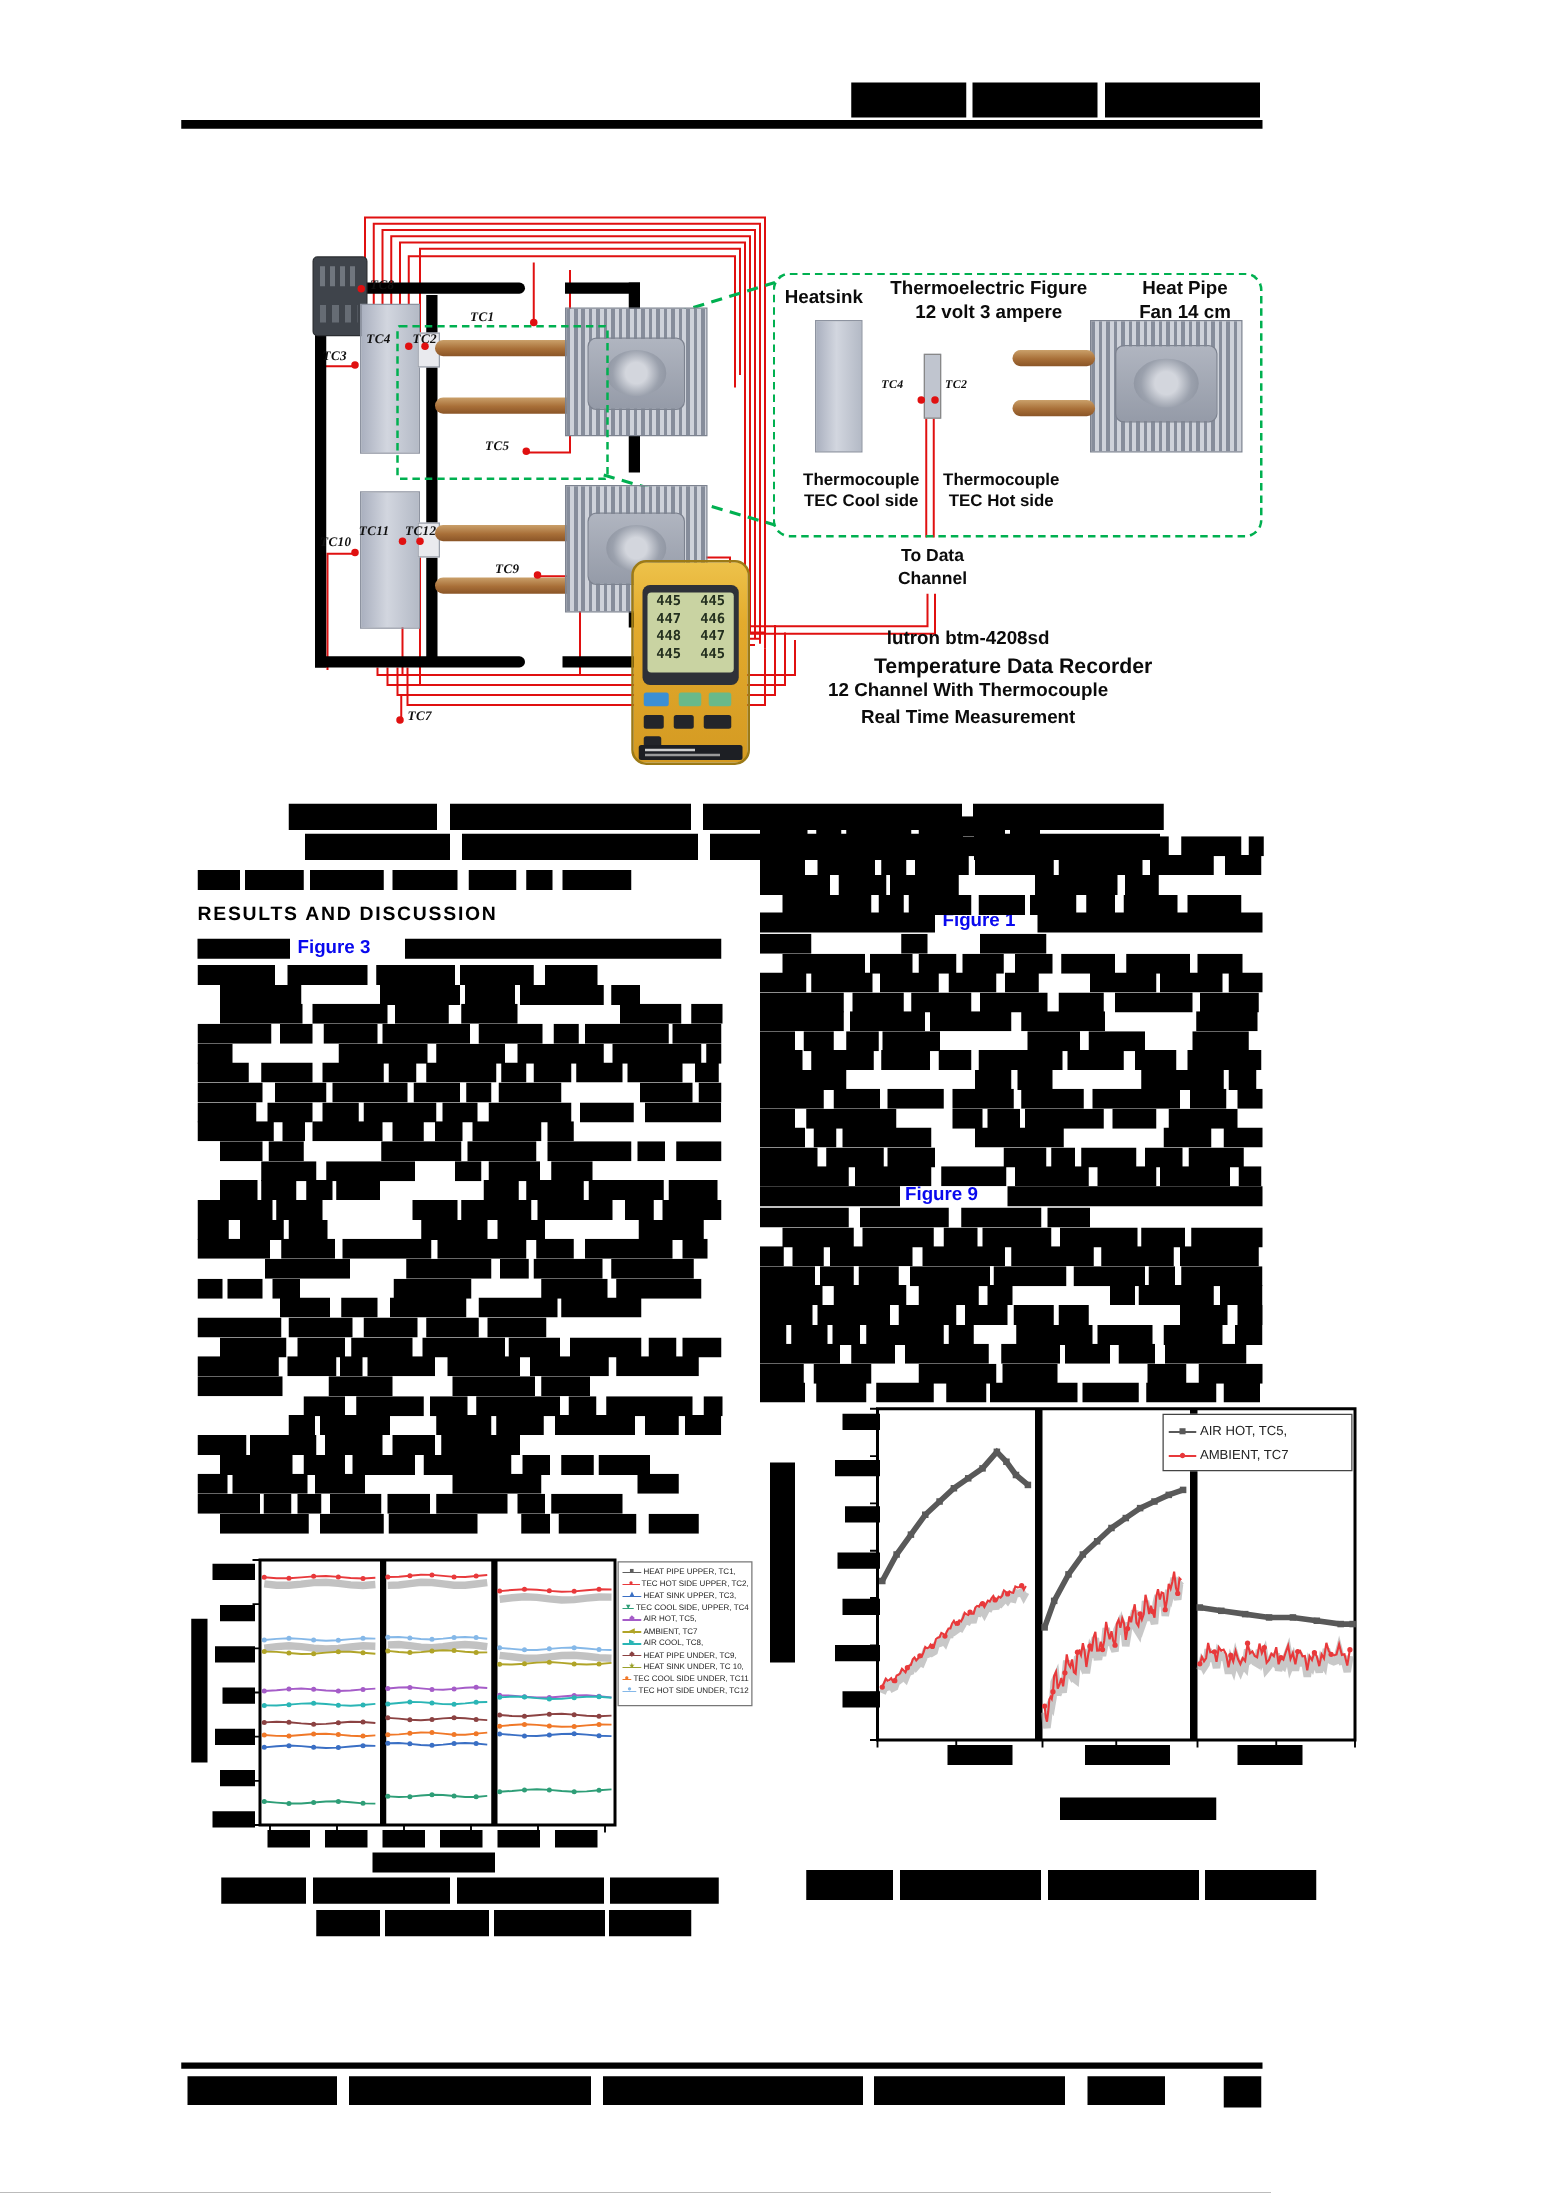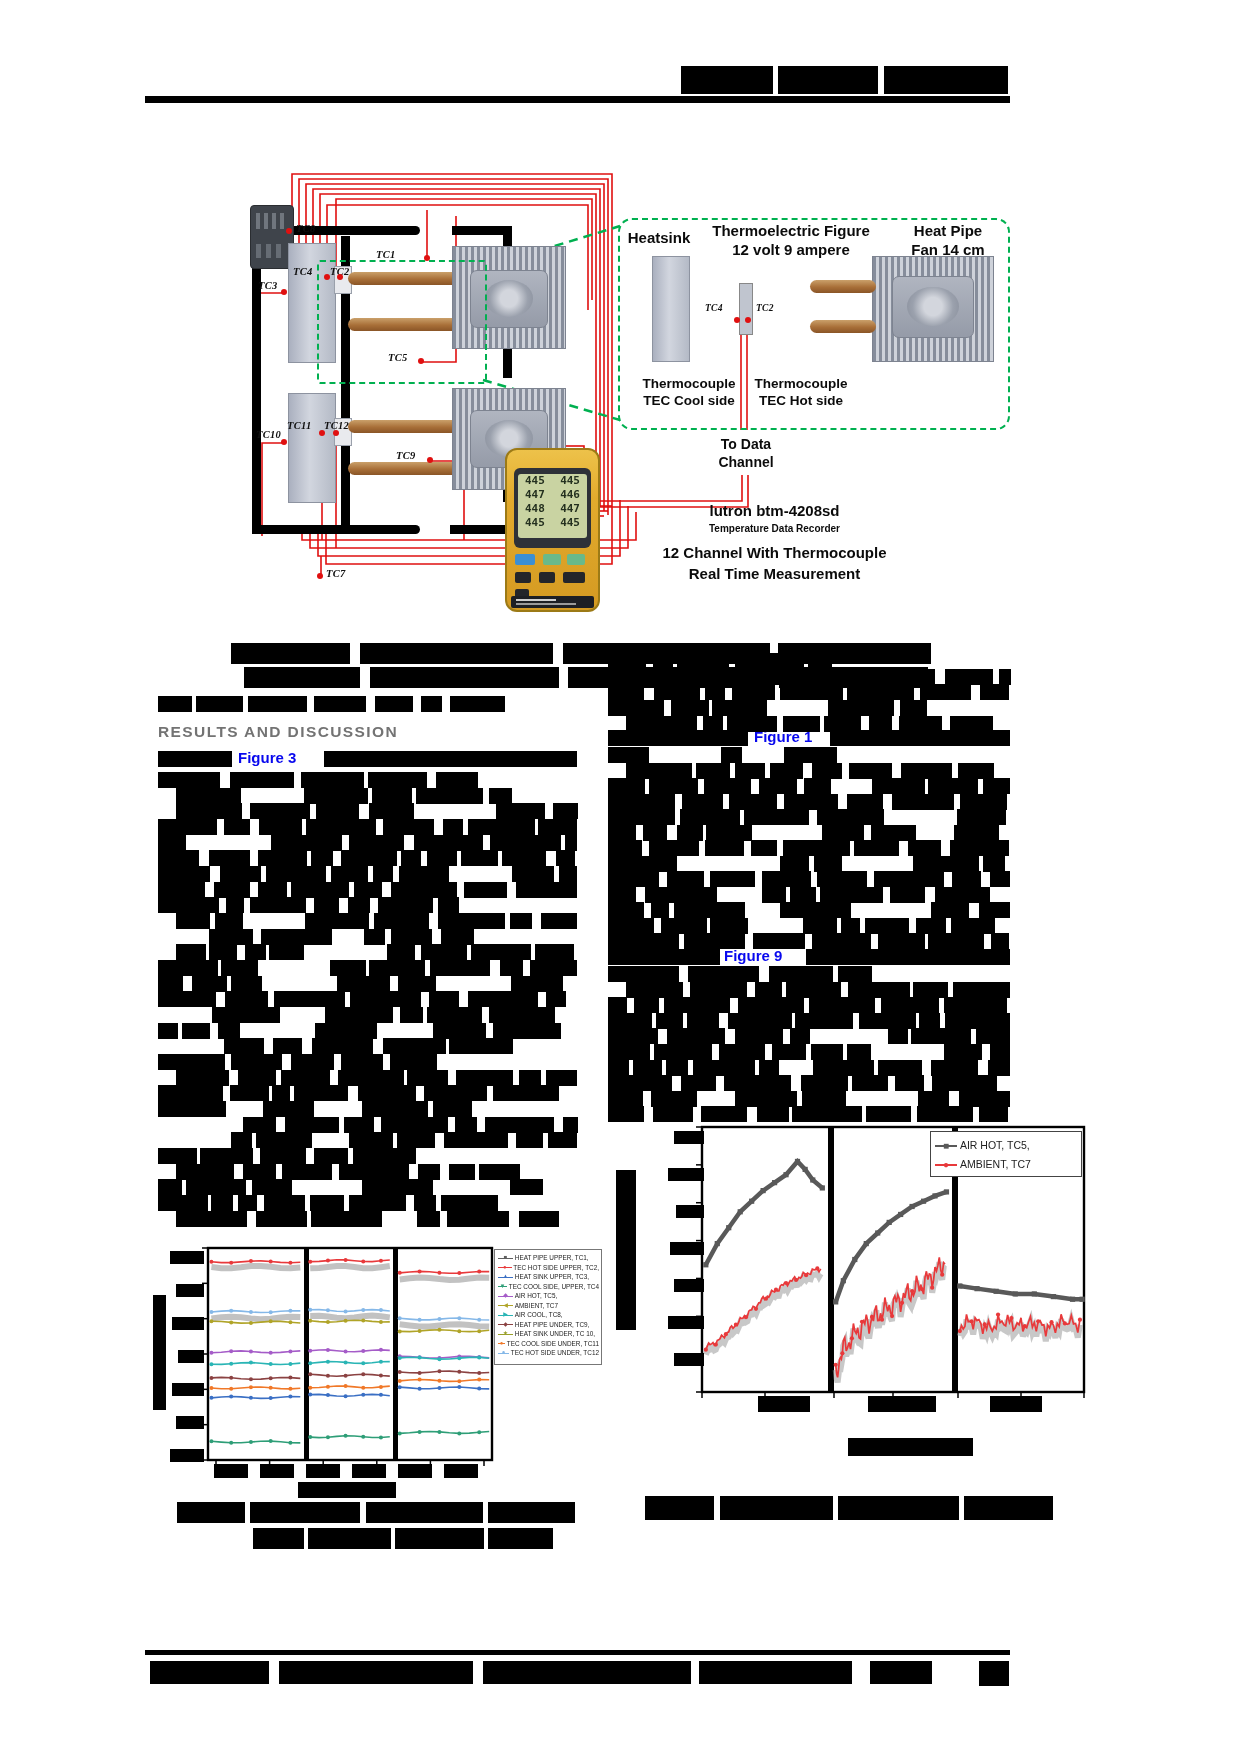--- a/index.html
+++ b/index.html
@@ -109,21 +109,21 @@
   <div class="pipe" style="left:348px;top:420px;width:112px;"></div>
   <div class="pipe" style="left:348px;top:462px;width:112px;"></div>
   <div class="rad" style="left:452px;top:388px;width:112px;height:100px;"></div>
   <div class="fanblk" style="left:470px;top:410px;width:76px;height:56px;"></div>
 
   <div class="greenbox" style="left:317px;top:260px;width:166px;height:120px;"></div>
   <div class="greenbox" style="left:618px;top:218px;width:388px;height:208px;border-radius:14px;"></div>
 
   <div class="abs bold-label" style="left:622px;top:229px;width:74px;font-size:15px;">Heatsink</div>
   <div class="abs bold-label" style="left:692px;top:222px;width:198px;font-size:15px;">Thermoelectric Figure</div>
-  <div class="abs bold-label" style="left:692px;top:241px;width:198px;font-size:15px;">12 volt 9 ampere</div>
+  <div class="abs bold-label" style="left:692px;top:241px;width:198px;font-size:15px;">12 volt 3 ampere</div>
   <div class="abs bold-label" style="left:898px;top:222px;width:100px;font-size:15px;">Heat Pipe</div>
   <div class="abs bold-label" style="left:898px;top:241px;width:100px;font-size:15px;">Fan 14 cm</div>
   <div class="plate" style="left:652px;top:256px;width:36px;height:104px;"></div>
   <div class="abs" style="left:739px;top:283px;width:12px;height:50px;background:#c0c5cf;border:1px solid #888;"></div>
   <div class="rad" style="left:872px;top:256px;width:120px;height:104px;"></div>
   <div class="fanblk" style="left:892px;top:276px;width:80px;height:60px;"></div>
   <div class="pipe" style="left:810px;top:280px;width:66px;"></div>
   <div class="pipe" style="left:810px;top:320px;width:66px;"></div>
   <div class="abs bold-label" style="left:640px;top:376px;width:98px;font-size:13.5px;">Thermocouple</div>
   <div class="abs bold-label" style="left:640px;top:393px;width:98px;font-size:13.5px;">TEC Cool side</div>
@@ -160,28 +160,28 @@
     <div class="abs" style="left:32px;top:122px;width:16px;height:11px;background:#23252a;border-radius:2px;"></div>
     <div class="abs" style="left:56px;top:122px;width:22px;height:11px;background:#23252a;border-radius:2px;"></div>
     <div class="abs" style="left:8px;top:139px;width:14px;height:10px;background:#23252a;border-radius:2px;"></div>
     <div class="abs" style="left:4px;top:146px;width:83px;height:12px;background:#1d1f24;border-radius:2px;">
       <div class="abs" style="left:5px;top:3px;width:40px;height:2px;background:#cfcfcf;"></div>
       <div class="abs" style="left:5px;top:7px;width:60px;height:2px;background:#9a9a9a;"></div>
     </div>
   </div>
 
   <div class="abs bold-label" style="left:612px;top:502px;width:325px;font-size:15px;">lutron btm-4208sd</div>
-  <div class="abs bold-label" style="left:612px;top:523px;width:325px;font-size:10px;">Temperature Data Recorder</div>
+  <div class="abs bold-label" style="left:648px;top:523px;width:325px;font-size:17px;">Temperature Data Recorder</div>
   <div class="abs bold-label" style="left:612px;top:544px;width:325px;font-size:15px;">12 Channel With Thermocouple</div>
   <div class="abs bold-label" style="left:612px;top:565px;width:325px;font-size:15px;">Real Time Measurement</div>
 
   <div class="k slit" style="left:231px;top:643px;width:700px;height:21px;"></div>
   <div class="k slit" style="left:244px;top:667px;width:684px;height:21px;"></div>
 
-  <div class="abs" style="left:158px;top:723px;font:bold 15.5px 'Liberation Sans',sans-serif;letter-spacing:1.4px;color:#737373;">RESULTS AND DISCUSSION</div>
+  <div class="abs" style="left:158px;top:723px;font:bold 15.5px 'Liberation Sans',sans-serif;letter-spacing:1.4px;color:#000000;">RESULTS AND DISCUSSION</div>
   <div class="k" style="left:158px;top:751px;width:74px;height:16px;"></div>
   <div class="figref" style="left:238px;top:749px;">Figure  3</div>
   <div class="k" style="left:324px;top:751px;width:253px;height:16px;"></div>
 
   <div class="k" style="left:608px;top:730px;width:140px;height:16px;"></div>
   <div class="figref" style="left:754px;top:728px;">Figure 1</div>
   <div class="k" style="left:830px;top:730px;width:180px;height:16px;"></div>
   <div class="k" style="left:608px;top:949px;width:112px;height:16px;"></div>
   <div class="figref" style="left:724px;top:947px;">Figure 9</div>
   <div class="k" style="left:806px;top:949px;width:204px;height:16px;"></div>

